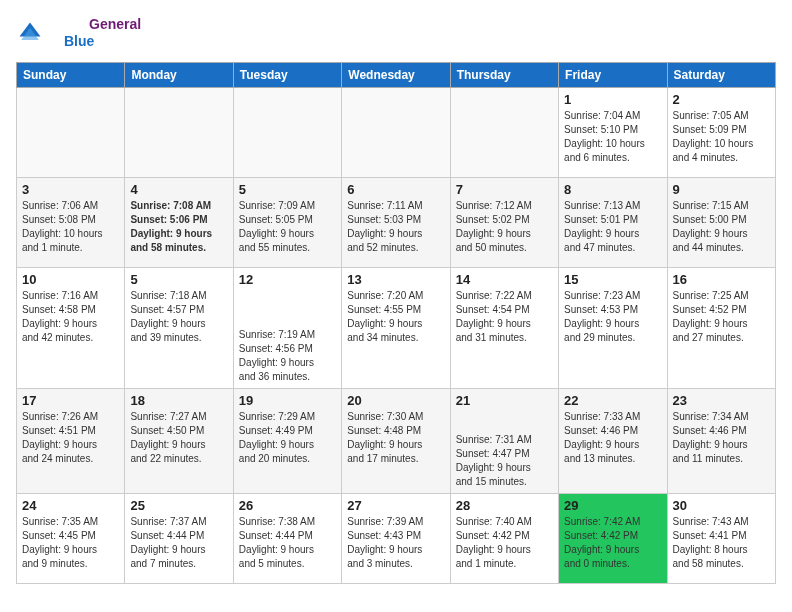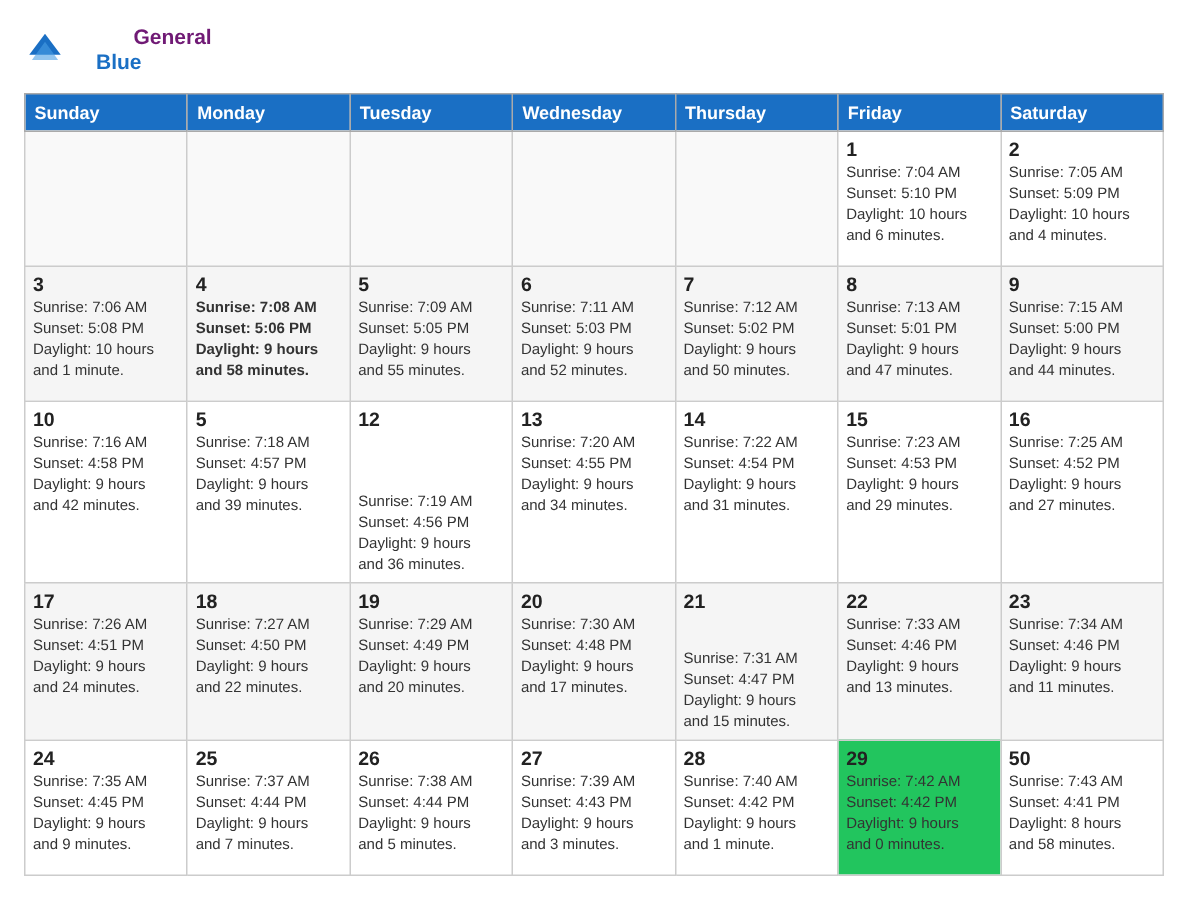--- a/index.html
+++ b/index.html
@@ -323,21 +323,21 @@
 and 1 minute.</div>
         </td>
         <td style="background: #22c55e;">
           <span class="day-number">29</span>
           <div class="day-info" style="white-space: pre-line;">Sunrise: 7:42 AM
 Sunset: 4:42 PM
 Daylight: 9 hours
 and 0 minutes.</div>
         </td>
         <td style="background: rgb(255, 255, 255);">
-          <span class="day-number">50</span>
+          <span class="day-number">30</span>
           <div class="day-info" style="white-space: pre-line;">Sunrise: 7:43 AM
 Sunset: 4:41 PM
 Daylight: 8 hours
 and 58 minutes.</div>
         </td>
       </tr>
     </tbody>
 </table>
 
 </body></html>

